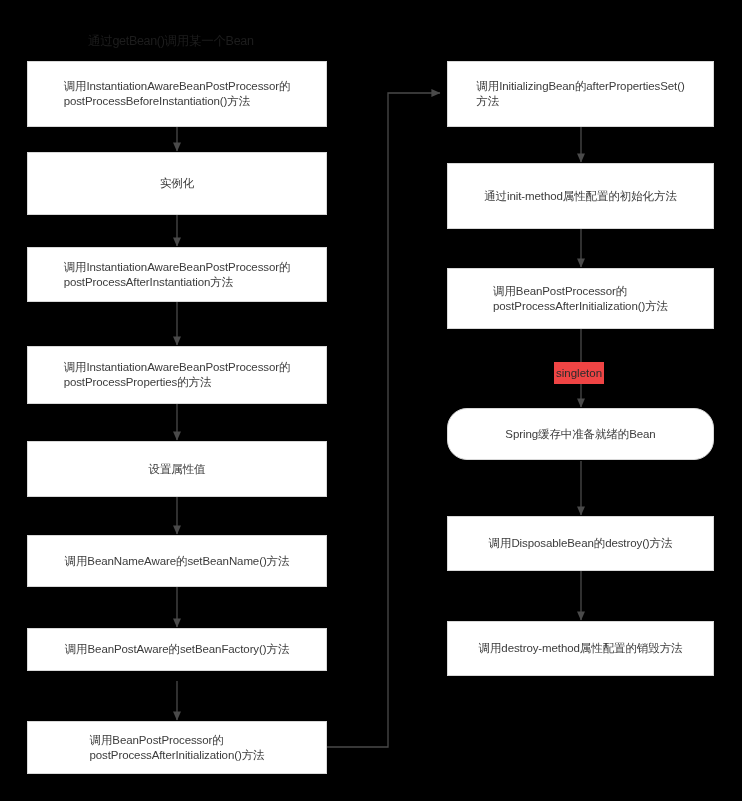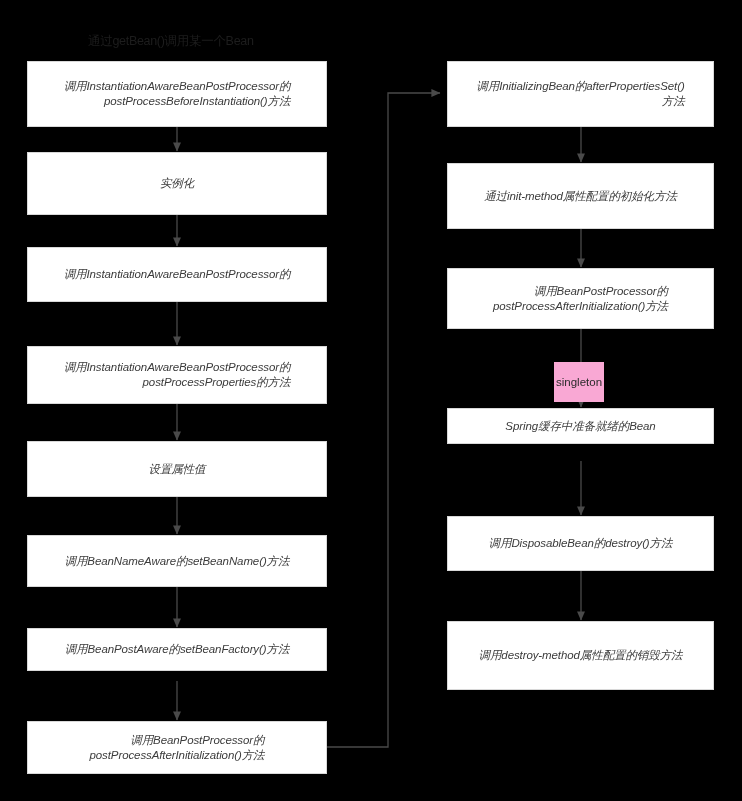--- a/index.html
+++ b/index.html
@@ -29,33 +29,32 @@
     position: absolute;
     box-sizing: border-box;
     background: #ffffff;
     border: 1px solid #d8d8d8;
     color: #3b3b3b;
     font-size: 11.5px;
     line-height: 15px;
     display: flex;
     align-items: center;
     justify-content: center;
-    text-align: right;
+    text-align: left;
     padding: 4px 8px;
     letter-spacing: -0.1px;
-    font-style: italic;
   }
   .node span { display: block; }
   .edge-label {
     position: absolute;
-    background: #f9a8d4;
+    background: #ef4444;
     color: #2b2b2b;
     font-size: 11.5px;
     line-height: 14px;
-    padding: 13px 2px;
+    padding: 4px 2px;
     white-space: nowrap;
   }
   svg.edges {
     position: absolute;
     left: 0; top: 0;
     width: 742px;
     height: 801px;
     pointer-events: none;
   }
 </style>
@@ -101,20 +100,21 @@
 
   <div class="node" style="left:27px; top:152px; width:300px; height:63px;">
     <span>
       <span>实例化</span>
     </span>
   </div>
 
   <div class="node" style="left:27px; top:247px; width:300px; height:55px;">
     <span>
       <span>调用InstantiationAwareBeanPostProcessor的</span>
+      <span>postProcessAfterInstantiation方法</span>
     </span>
   </div>
 
   <div class="node" style="left:27px; top:346px; width:300px; height:58px;">
     <span>
       <span>调用InstantiationAwareBeanPostProcessor的</span>
       <span>postProcessProperties的方法</span>
     </span>
   </div>
 
@@ -158,31 +158,31 @@
 
   <div class="node" style="left:447px; top:268px; width:267px; height:61px;">
     <span>
       <span>调用BeanPostProcessor的</span>
       <span>postProcessAfterInitialization()方法</span>
     </span>
   </div>
 
   <div class="edge-label" style="left:554px; top:362px;">singleton</div>
 
-  <div class="node" style="left:447px; top:408px; width:267px; height:36px;">
+  <div class="node" style="left:447px; top:408px; width:267px; height:52px;border-radius:20px;">
     <span>
       <span>Spring缓存中准备就绪的Bean</span>
     </span>
   </div>
 
   <div class="node" style="left:447px; top:516px; width:267px; height:55px;">
     <span>
       <span>调用DisposableBean的destroy()方法</span>
     </span>
   </div>
 
-  <div class="node" style="left:447px; top:621px; width:267px; height:69px;">
+  <div class="node" style="left:447px; top:621px; width:267px; height:55px;">
     <span>
       <span>调用destroy-method属性配置的销毁方法</span>
     </span>
   </div>
 
 </div>
 
 </body></html>

